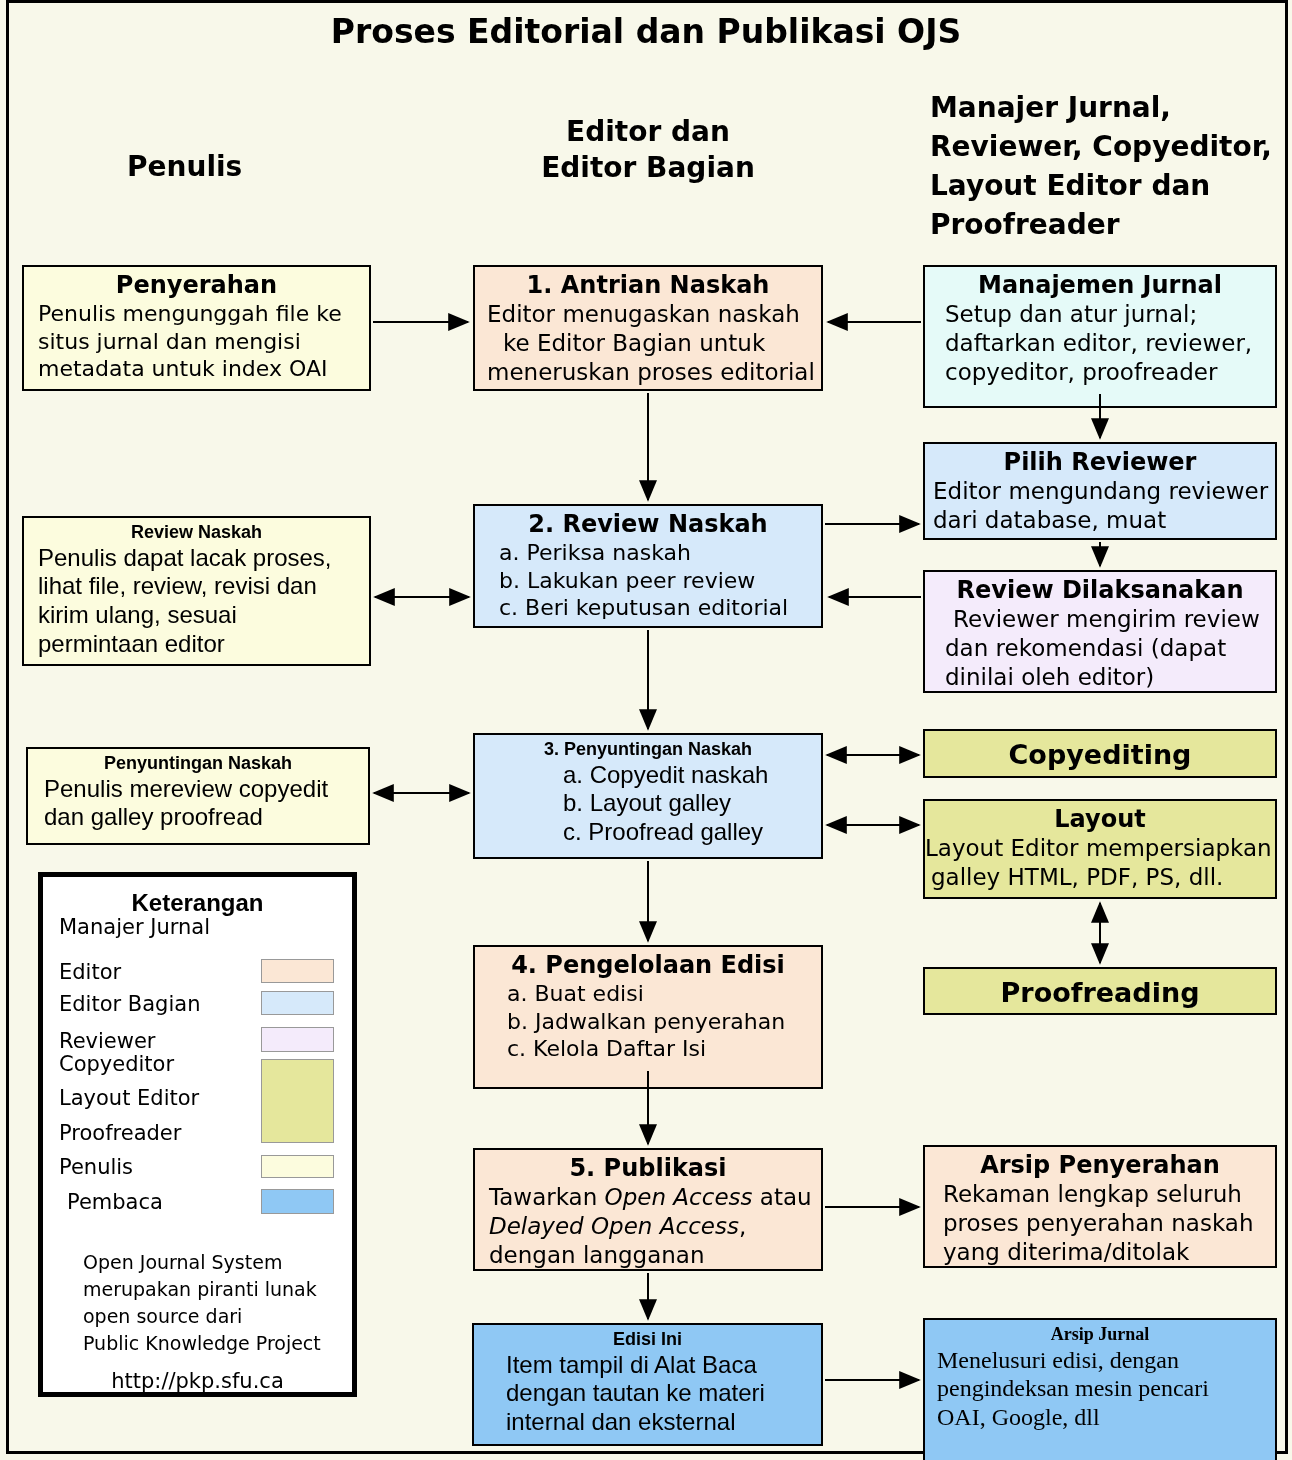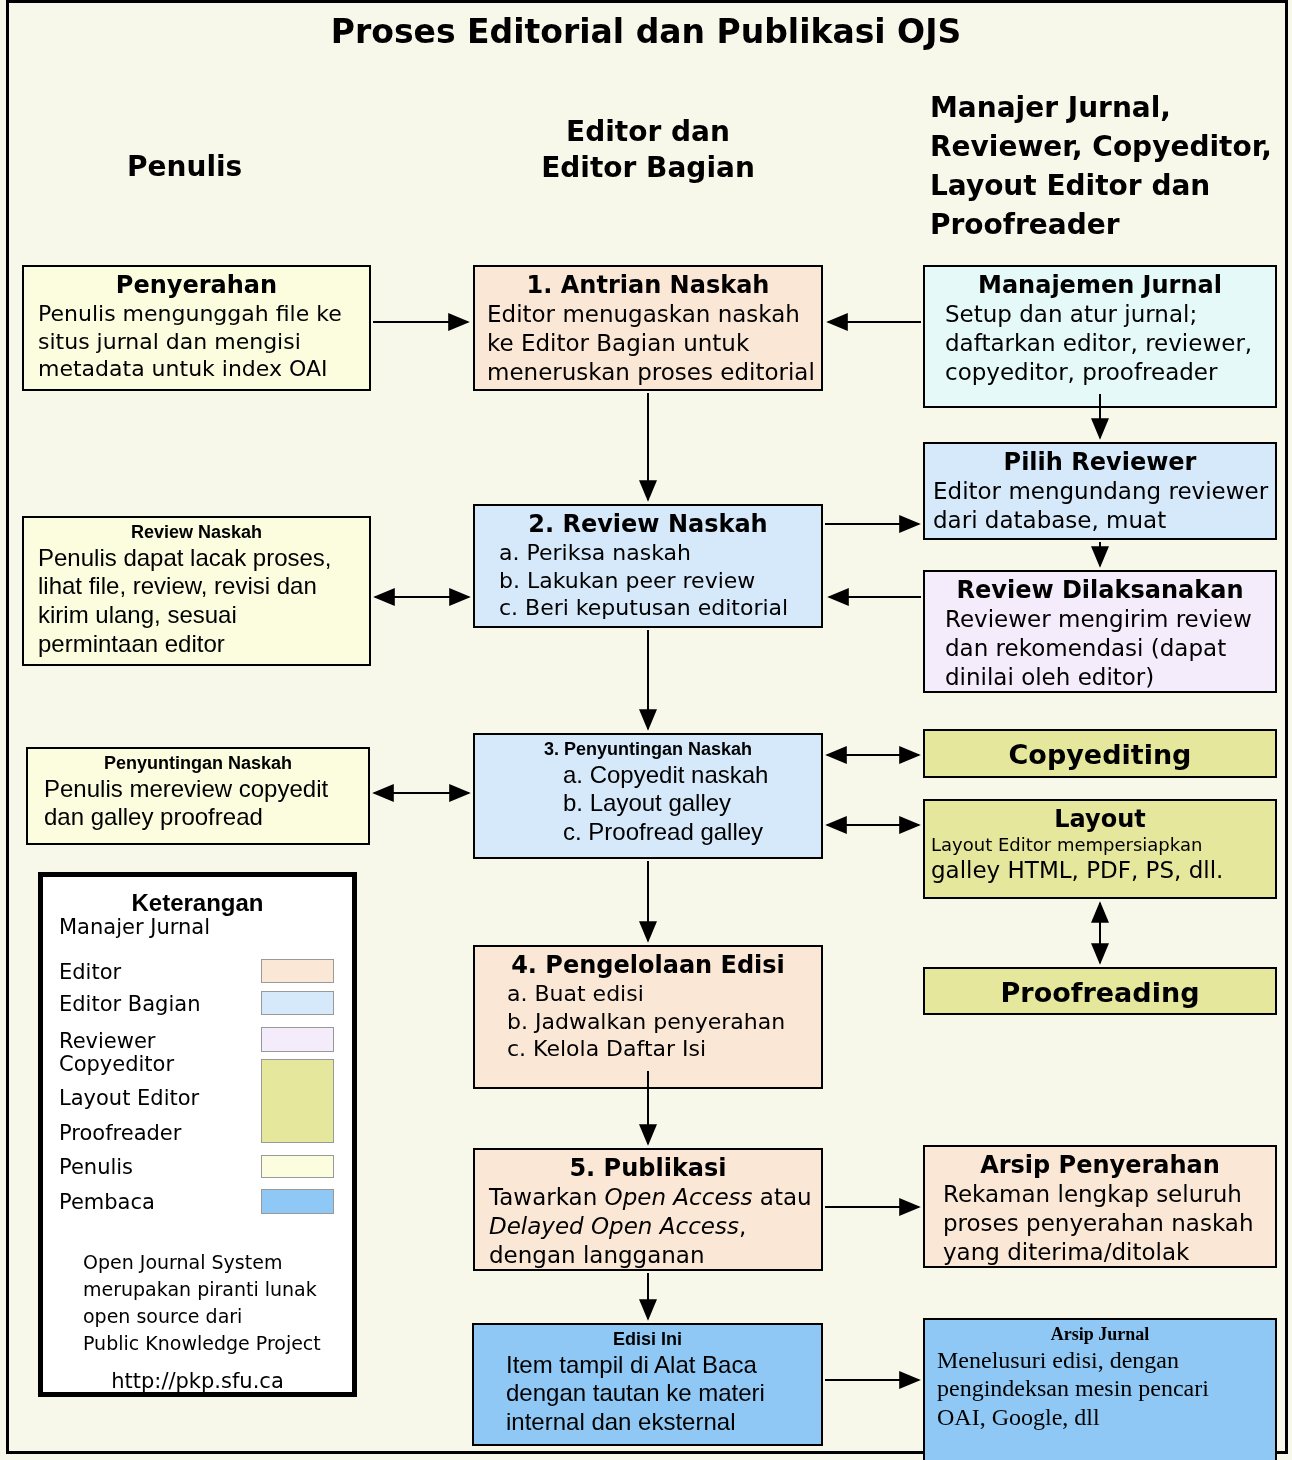--- a/index.html
+++ b/index.html
@@ -50,40 +50,40 @@
   <div class="box fV" style="left: 22px; top: 265px; width: 349px; height: 126px; background-color: rgb(252, 252, 222);">
     <div class="bt">Penyerahan</div>
     <div class="bl" style="padding-left:14px;">Penulis mengunggah file ke</div>
     <div class="bl" style="padding-left:14px;">situs jurnal dan mengisi</div>
     <div class="bl" style="padding-left:14px;">metadata untuk index OAI</div>
   </div>
 
   <div class="box fV" style="left: 473px; top: 265px; width: 350px; height: 126px; font-size: 23px; background-color: rgb(251, 231, 213);">
     <div class="bt">1. Antrian Naskah</div>
     <div class="bl" style="padding-left:12px;font-size:23px;">Editor menugaskan naskah</div>
-    <div class="bl" style="padding-left:12px;font-size:23px;">ke Editor Bagian untuk</div>
+    <div class="bl" style="padding-left:28px;font-size:23px;">ke Editor Bagian untuk</div>
     <div class="bl" style="padding-left:12px;font-size:23px;">meneruskan proses editorial</div>
   </div>
 
   <div class="box fV" style="left: 923px; top: 265px; width: 354px; height: 143px; background-color: rgb(229, 250, 248);">
     <div class="bt">Manajemen Jurnal</div>
     <div class="bl" style="padding-left:20px;font-size:23px;">Setup dan atur jurnal;</div>
     <div class="bl" style="padding-left:20px;font-size:23px;">daftarkan editor, reviewer,</div>
     <div class="bl" style="padding-left:20px;font-size:23px;">copyeditor, proofreader</div>
   </div>
 
   <div class="box fV" style="left: 923px; top: 442px; width: 354px; height: 98px; background-color: rgb(214, 233, 250);">
     <div class="bt">Pilih Reviewer</div>
     <div class="bl" style="padding-left:8px;font-size:23px;">Editor mengundang reviewer</div>
     <div class="bl" style="padding-left:8px;font-size:23px;">dari database, muat</div>
   </div>
 
   <div class="box fV" style="left: 923px; top: 570px; width: 354px; height: 123px; background-color: rgb(244, 235, 251);">
     <div class="bt">Review Dilaksanakan</div>
-    <div class="bl" style="padding-left:20px;font-size:23px;">Reviewer mengirim review</div>
+    <div class="bl" style="padding-left:28px;font-size:23px;">Reviewer mengirim review</div>
     <div class="bl" style="padding-left:20px;font-size:23px;">dan rekomendasi (dapat</div>
     <div class="bl" style="padding-left:20px;font-size:23px;">dinilai oleh editor)</div>
   </div>
 
   <div class="box fT" style="left: 22px; top: 516px; width: 349px; height: 150px; background-color: rgb(252, 252, 222);">
     <div class="bt">Review Naskah</div>
     <div class="bl" style="padding-left:14px;">Penulis dapat lacak proses,</div>
     <div class="bl" style="padding-left:14px;">lihat file, review, revisi dan</div>
     <div class="bl" style="padding-left:14px;">kirim ulang, sesuai</div>
     <div class="bl" style="padding-left:14px;">permintaan editor</div>
@@ -108,21 +108,21 @@
     <div class="bl" style="padding-left:88px;">b. Layout galley</div>
     <div class="bl" style="padding-left:88px;">c. Proofread galley</div>
   </div>
 
   <div class="box fV" style="left: 923px; top: 729px; width: 354px; height: 49px; background-color: rgb(229, 231, 156);">
     <div class="bt bigbt">Copyediting</div>
   </div>
 
   <div class="box fV" style="left: 923px; top: 799px; width: 354px; height: 100px; background-color: rgb(229, 231, 156);">
     <div class="bt">Layout</div>
-    <div class="bl" style="padding-left:6px;font-size:18px;">Layout Editor mempersiapkan</div>
+    <div class="bl" style="font-size:23px;">Layout Editor mempersiapkan</div>
     <div class="bl" style="padding-left:6px;font-size:23px;">galley HTML, PDF, PS, dll.</div>
   </div>
 
   <div class="box fV" style="left: 923px; top: 967px; width: 354px; height: 48px; background-color: rgb(229, 231, 156);">
     <div class="bt bigbt">Proofreading</div>
   </div>
 
   <div class="box fV" style="left: 473px; top: 945px; width: 350px; height: 144px; background-color: rgb(251, 231, 213);">
     <div class="bt">4. Pengelolaan Edisi</div>
     <div class="bl" style="padding-left:32px;">a. Buat edisi</div>
@@ -161,21 +161,21 @@
   <div id="legend">
     <div class="lg-title">Keterangan</div>
     <div class="lg-label" style="top:38px;">Manajer Jurnal</div>
     <div class="lg-label" style="top:83px;">Editor</div>
     <div class="lg-label" style="top:115px;">Editor Bagian</div>
     <div class="lg-label" style="top:152px;">Reviewer</div>
     <div class="lg-label" style="top:175px;">Copyeditor</div>
     <div class="lg-label" style="top:209px;">Layout Editor</div>
     <div class="lg-label" style="top:244px;">Proofreader</div>
     <div class="lg-label" style="top:278px;">Penulis</div>
-    <div class="lg-label" style="top:313px;">Pembaca</div>
+    <div class="lg-label" style="top:313px;margin-left:8px;">Pembaca</div>
     <div class="lg-swatch" style="top: 82px; height: 24px; background-color: rgb(251, 231, 213);"></div>
     <div class="lg-swatch" style="top: 114px; height: 24px; background-color: rgb(214, 233, 250);"></div>
     <div class="lg-swatch" style="top: 150px; height: 25px; background-color: rgb(244, 235, 251);"></div>
     <div class="lg-swatch" style="top: 182px; height: 84px; background-color: rgb(229, 231, 156);"></div>
     <div class="lg-swatch" style="top: 278px; height: 23px; background-color: rgb(252, 252, 222);"></div>
     <div class="lg-swatch" style="top: 312px; height: 25px; background-color: rgb(143, 200, 244);"></div>
     <div class="lg-footer">
       <div>Open Journal System</div>
       <div>merupakan piranti lunak</div>
       <div>open source dari</div>

